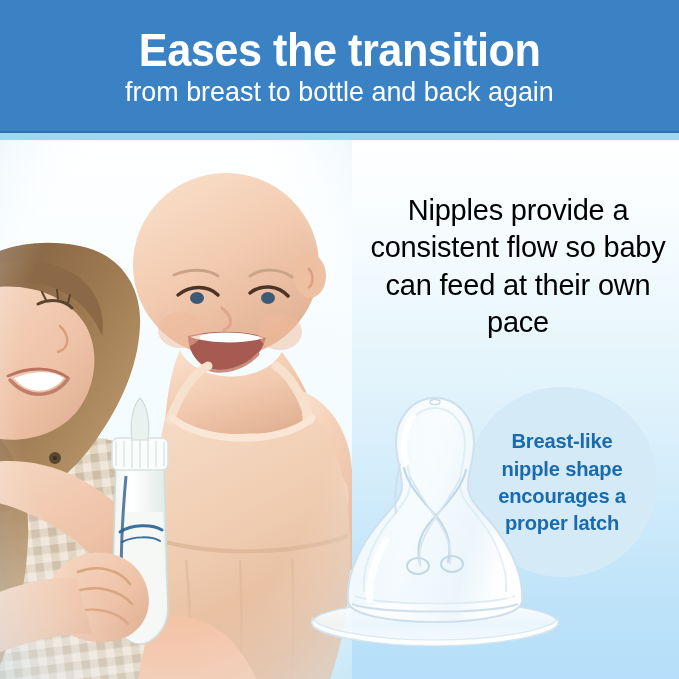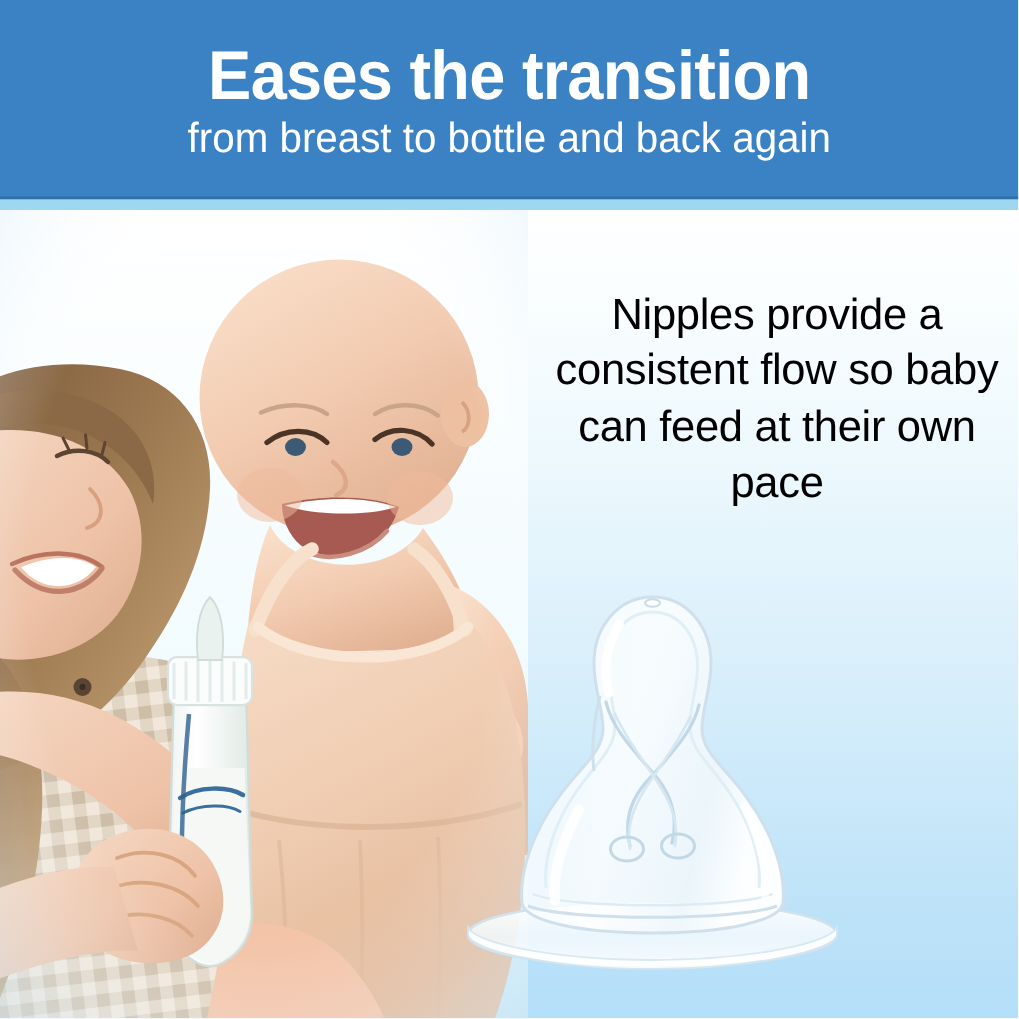--- a/index.html
+++ b/index.html
@@ -47,20 +47,21 @@
     overflow: hidden;
   }
   .banner-inner {
     position: absolute;
     left: 0;
     top: 0;
     width: 679px;
     height: 133px;
     display: flex;
     flex-direction: column;
+    align-items: center;
     justify-content: center;
   }
   .headline {
     color: #ffffff;
     font-size: 46px;
     font-weight: bold;
     line-height: 1;
     letter-spacing: -0.5px;
     margin: 0 0 5px 0;
     text-align: center;
@@ -317,20 +318,23 @@
                M76 472 C96 466 118 472 128 484" stroke="#d9a681" stroke-width="2.5" fill="none" stroke-linecap="round"></path>
 
       <path d="M-40 470 C0 448 44 436 76 438 L92 494 C56 492 12 506 -40 528 Z" fill="url(#skinG)"></path>
 
       <rect x="0" y="0" width="352" height="539" fill="url(#vign)"></rect>
     </svg>
   </div>
 
   <div class="body-copy">Nipples provide a consistent flow so baby can feed at their own pace</div>
 
+  <div class="callout">
+    <div class="callout-text">Breast-like nipple shape encourages a proper latch</div>
+  </div>
 
   <div class="product">
     <svg width="270" height="265" viewBox="0 0 270 265" xmlns="http://www.w3.org/2000/svg">
       <defs>
         <linearGradient id="silG" x1="0" y1="0" x2="1" y2="0.3">
           <stop offset="0%" stop-color="#ffffff" stop-opacity="0.98"></stop>
           <stop offset="18%" stop-color="#f4fafd" stop-opacity="0.9"></stop>
           <stop offset="50%" stop-color="#ffffff" stop-opacity="0.82"></stop>
           <stop offset="82%" stop-color="#eff7fb" stop-opacity="0.9"></stop>
           <stop offset="100%" stop-color="#ffffff" stop-opacity="0.95"></stop>

